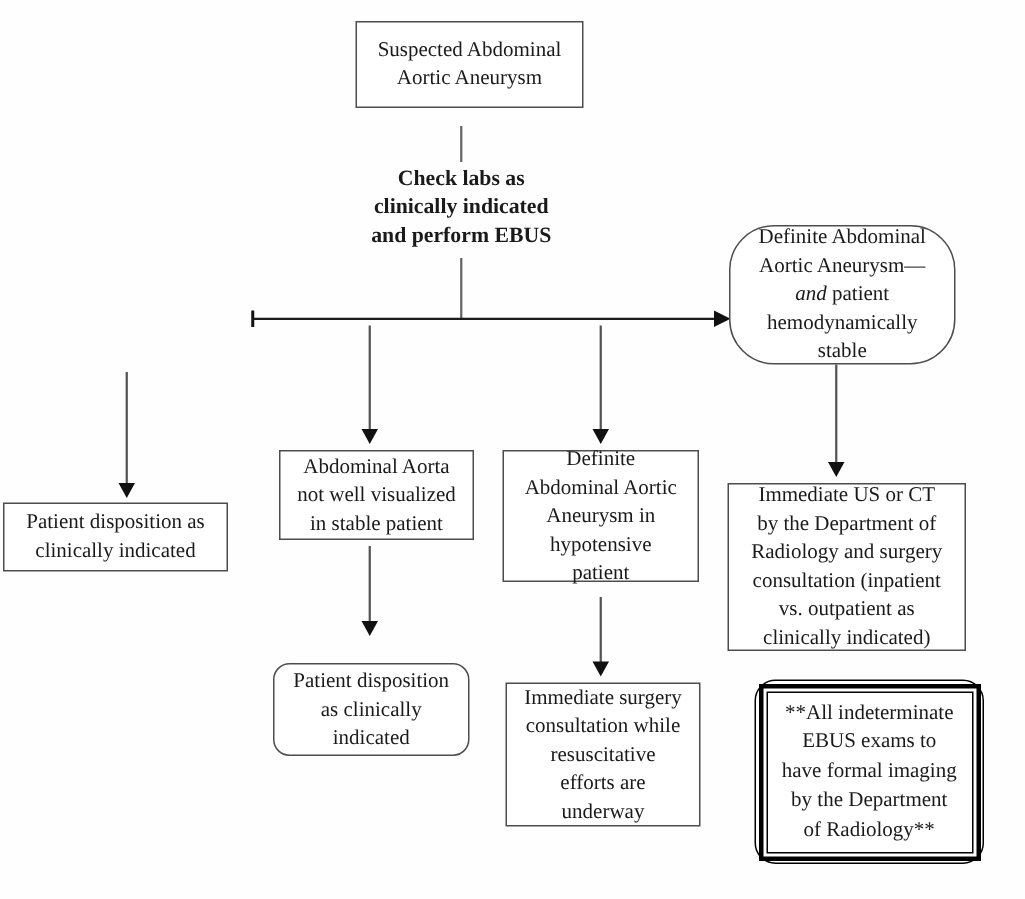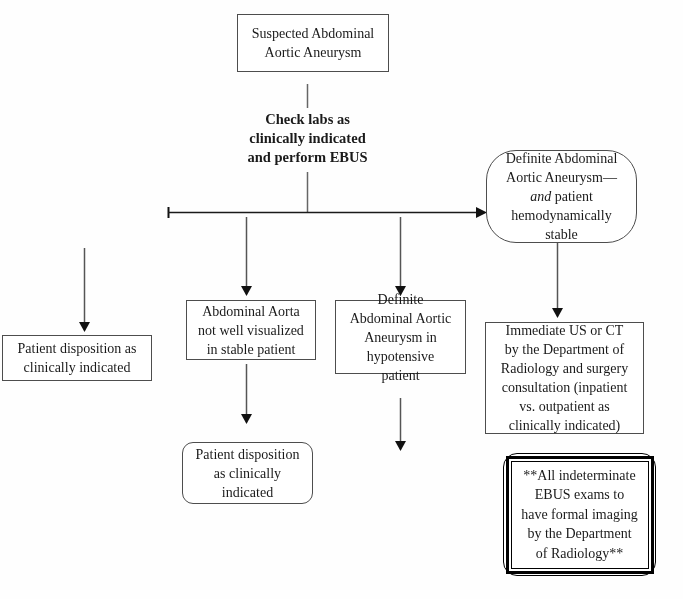--- a/index.html
+++ b/index.html
@@ -85,33 +85,38 @@
 Aortic Aneurysm—
 </span><em>and</em><span> patient
 hemodynamically
 stable</span></div>
   </div>
 
   <div class="box" style="left:186px; top:300px; width:130px; height:60px;">Abdominal Aorta
 not well visualized
 in stable patient</div>
 
-  <div class="box" style="left:335px; top:300px; width:131px; height:74px;">Definite
+  <div class="box" style="left:335px; top:300px; width:131px; height:88px;">Definite
 Abdominal Aortic
 Aneurysm in
 hypotensive
 patient</div>
 
   <div class="box" style="left:2px; top:335px; width:150px; height:46px;">Patient disposition as
 clinically indicated</div>
 
   <div class="box" style="left:182px; top:442px; width:131px; height:62px;border-radius:11px;">Patient disposition
 as clinically
 indicated</div>
 
+  <div class="box" style="left:337px; top:455px; width:130px; height:96px;">Immediate surgery
+consultation while
+resuscitative
+efforts are
+underway</div>
 
   <div class="box" style="left:485px; top:322px; width:159px; height:112px;">Immediate US or CT
 by the Department of
 Radiology and surgery
 consultation (inpatient
 vs. outpatient as
 clinically indicated)</div>
 
   <div class="dbox-outer" style="left:503px; top:453px; width:153px; height:123px;border-radius:14px;">
     <div class="dbox-mid">

